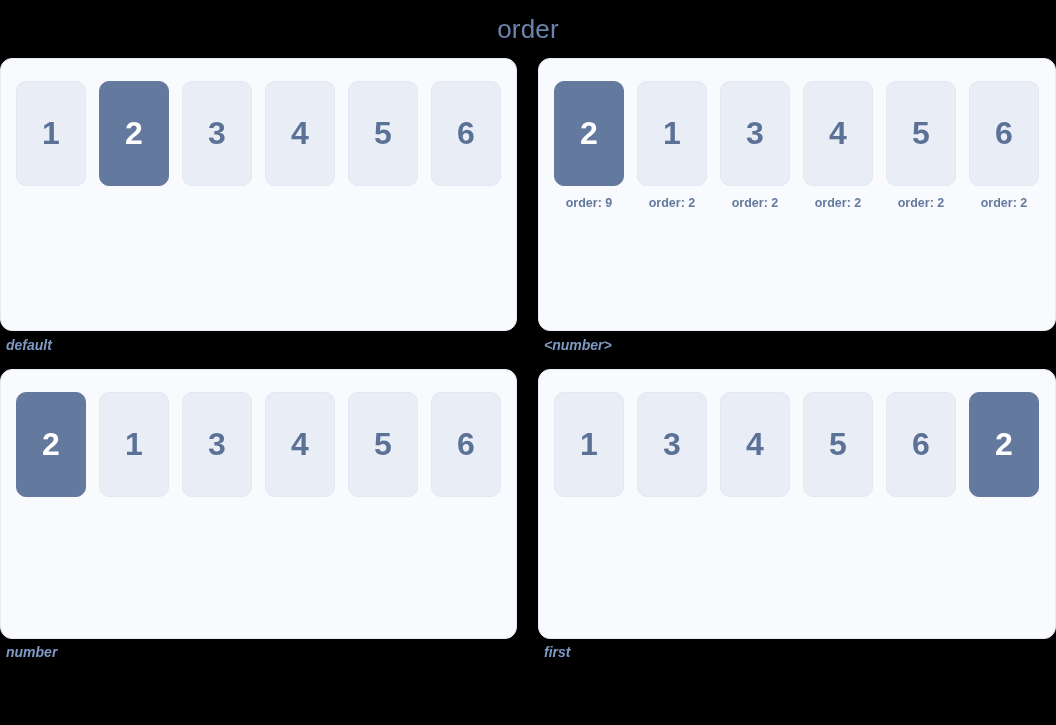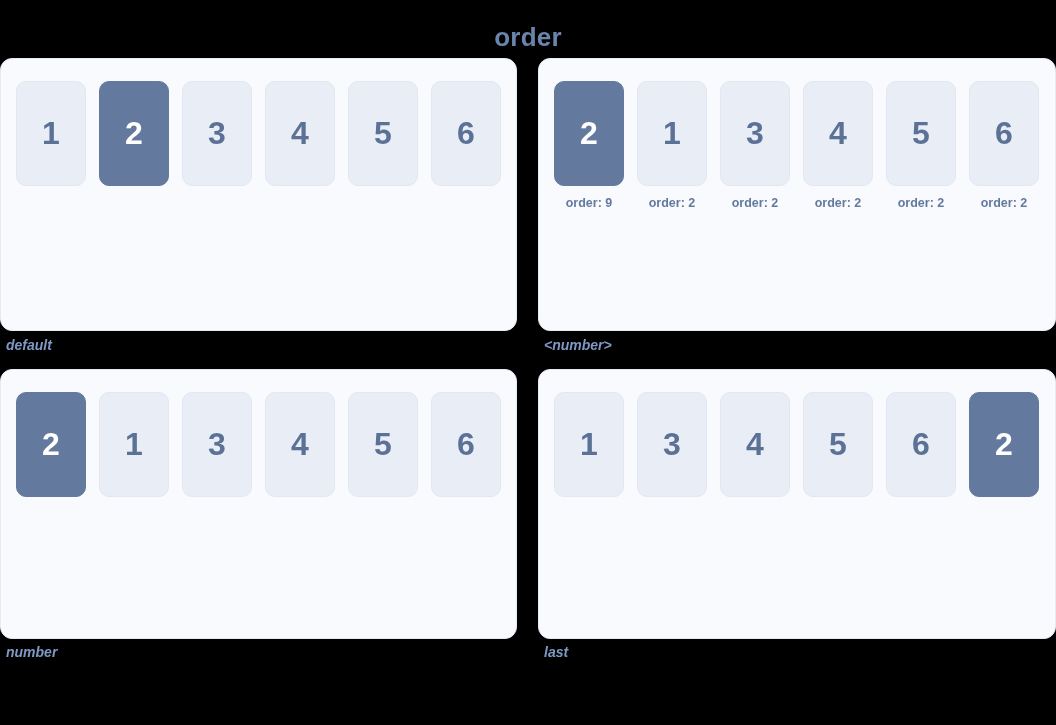--- a/index.html
+++ b/index.html
@@ -9,24 +9,24 @@
     height: 725px;
     background: #000000;
     font-family: "Liberation Sans", sans-serif;
     overflow: hidden;
   }
 
   #page-title {
     width: 100%;
     text-align: center;
     font-size: 26px;
-    font-weight: bold;
+    font-weight: normal;
     color: #6b84ad;
     line-height: 1;
-    padding-top: 24px;
+    padding-top: 16px;
     letter-spacing: 0.2px;
   }
 
   #grid {
     position: absolute;
     top: 58px;
     left: 0;
     width: 1056px;
     display: grid;
     grid-template-columns: 517px 1fr;
@@ -204,16 +204,16 @@
             <div class="box">5</div>
           </div>
           <div class="item">
             <div class="box">6</div>
           </div>
           <div class="item">
             <div class="box active">2</div>
           </div>
         </div>
     </div>
-    <div class="caption">last</div>
+    <div class="caption">first</div>
   </div>
 
 </div>
 
 </body></html>

